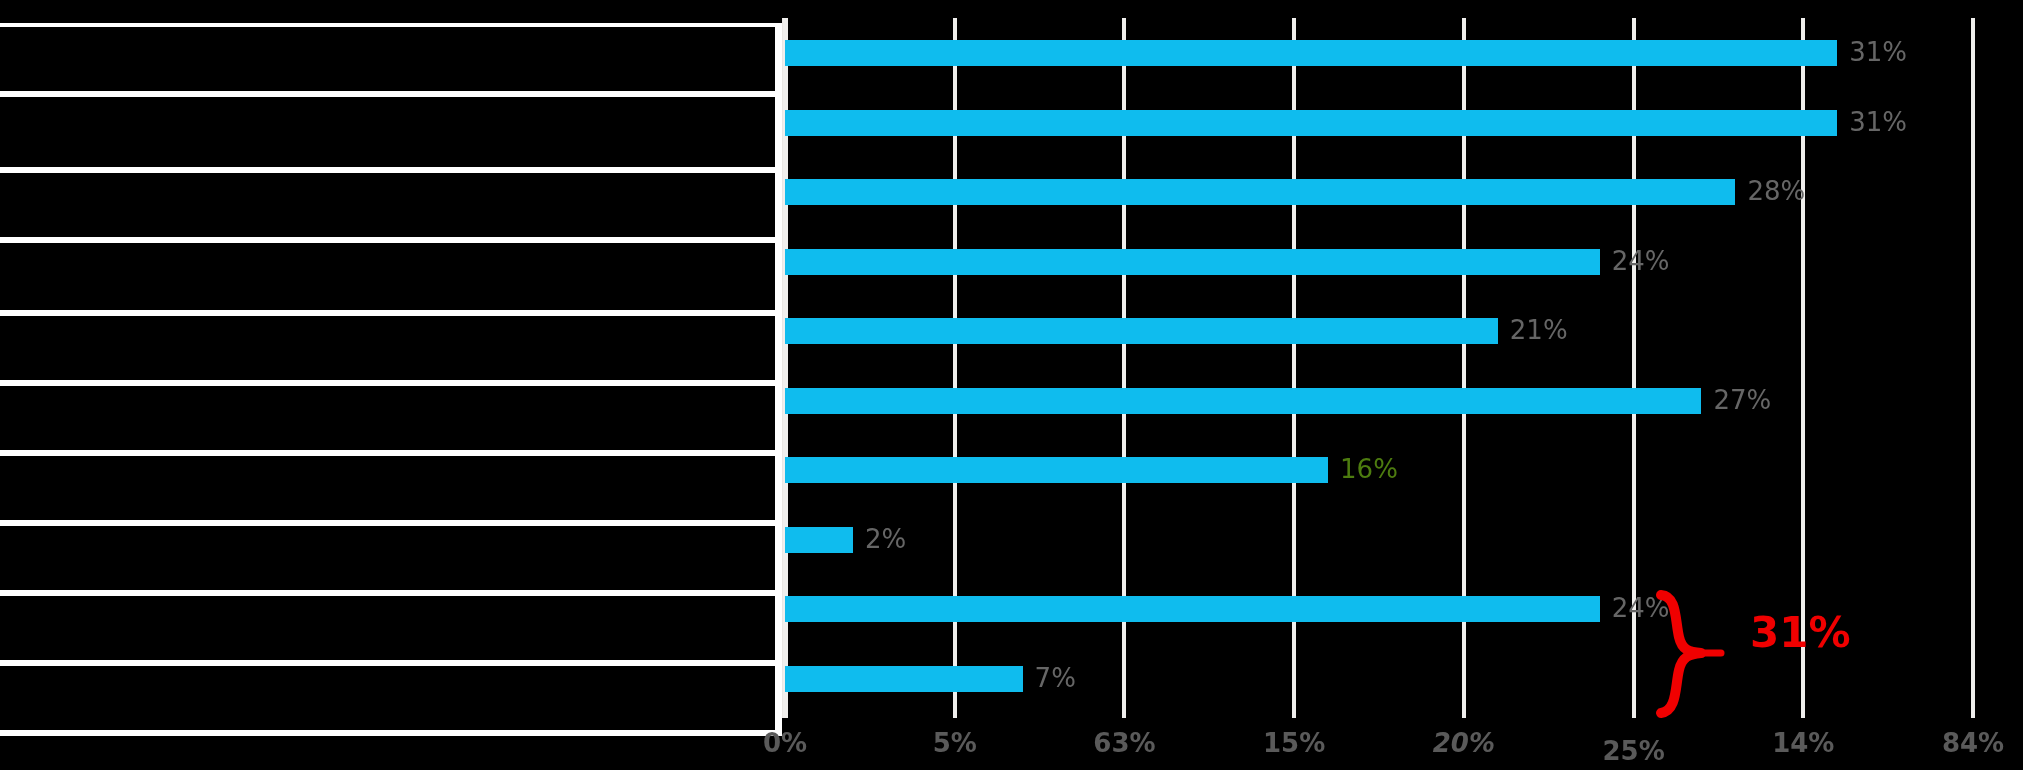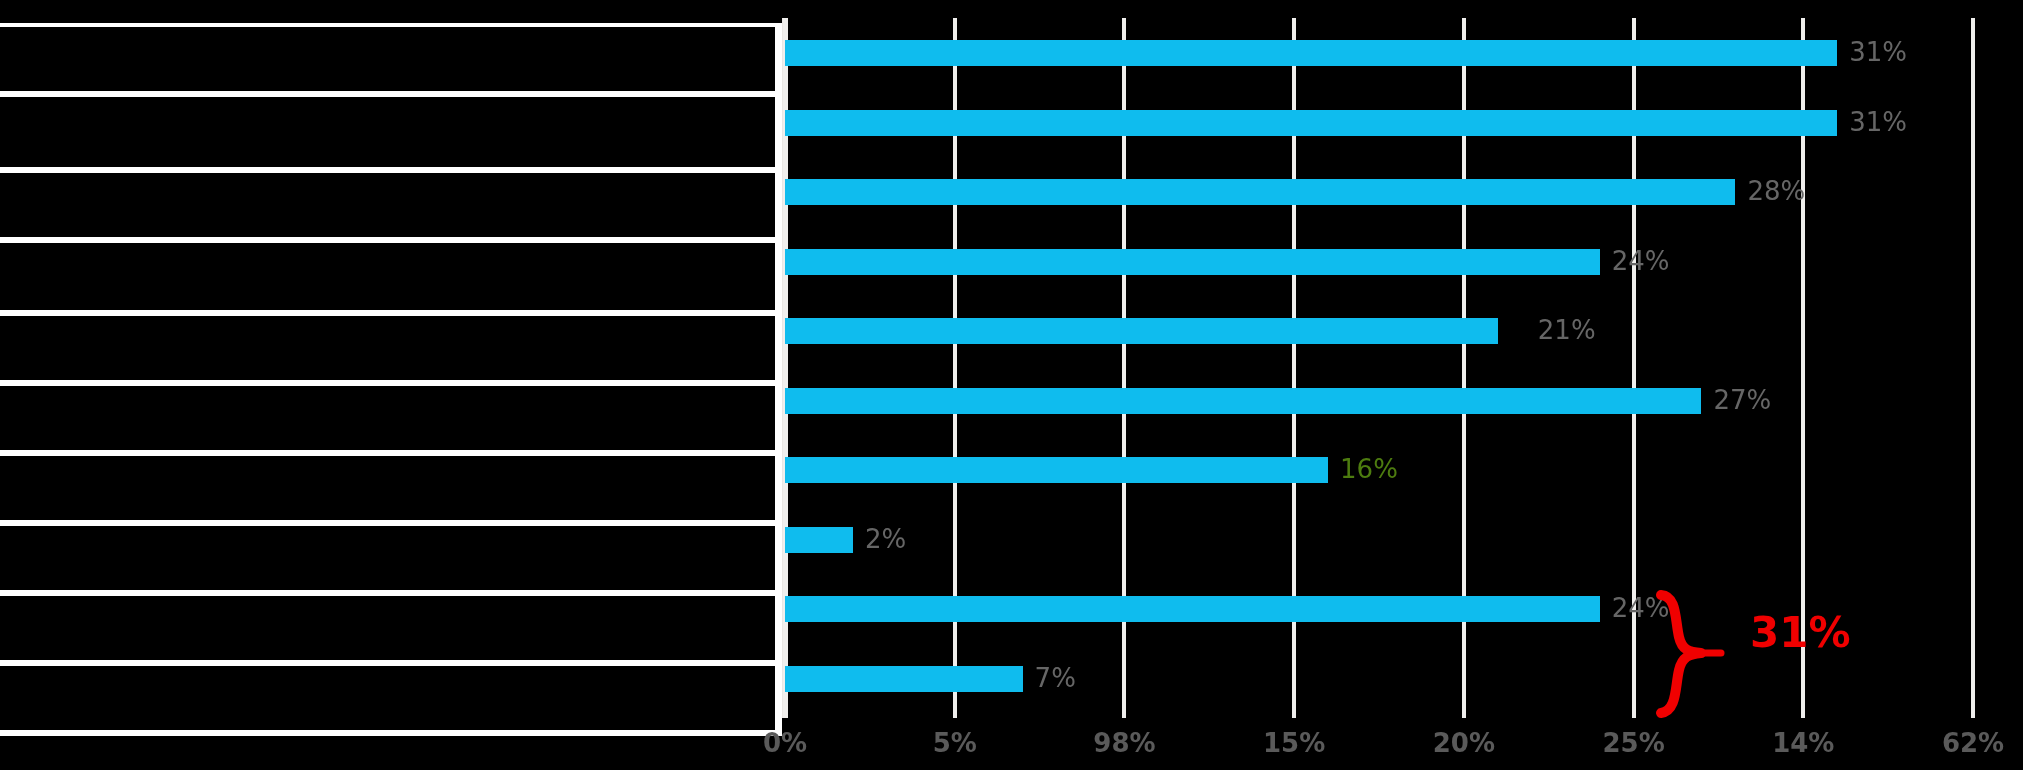--- a/index.html
+++ b/index.html
@@ -158,21 +158,21 @@
         <div class="bar-row" style="top: 157px; width: 1241px;">
           <div class="bar" style="left: 3px; width: 950.4px; background: rgb(15, 188, 238);"></div>
           <div class="bar-value" style="left: 965.4px; color: rgb(102, 102, 102);">28%</div>
         </div>
         <div class="bar-row" style="top: 226.5px; width: 1241px;">
           <div class="bar" style="left: 3px; width: 814.629px; background: rgb(15, 188, 238);"></div>
           <div class="bar-value" style="left: 829.629px; color: rgb(102, 102, 102);">24%</div>
         </div>
         <div class="bar-row" style="top: 296px; width: 1241px;">
           <div class="bar" style="left: 3px; width: 712.8px; background: rgb(15, 188, 238);"></div>
-          <div class="bar-value" style="left: 727.8px; color: rgb(102, 102, 102); margin-left: 28px;">21%</div>
+          <div class="bar-value" style="left: 727.8px; color: rgb(102, 102, 102);">21%</div>
         </div>
         <div class="bar-row" style="top: 365.5px; width: 1332px;">
           <div class="bar" style="left: 3px; width: 916.457px; background: rgb(15, 188, 238);"></div>
           <div class="bar-value" style="left: 931.457px; color: rgb(102, 102, 102);">27%</div>
         </div>
         <div class="bar-row" style="top: 435px; width: 1241px;">
           <div class="bar" style="left: 3px; width: 543.086px; background: rgb(15, 188, 238);"></div>
           <div class="bar-value" style="left: 558.086px; color: #4d7c0f;">16%</div>
         </div>
         <div class="bar-row" style="top: 504.5px; width: 1241px;">
@@ -184,26 +184,26 @@
           <div class="bar-value" style="left: 829.629px; color: rgb(102, 102, 102);">24%</div>
         </div>
         <div class="bar-row" style="top: 643.5px; width: 1241px;">
           <div class="bar" style="left: 3px; width: 237.6px; background: rgb(15, 188, 238);"></div>
           <div class="bar-value" style="left: 252.6px; color: rgb(102, 102, 102);">7%</div>
         </div>
       </div>
     <div id="xticks">
         <div class="xtick" style="left: 3px;">0%</div>
         <div class="xtick" style="left: 172.714px;">5%</div>
-        <div class="xtick" style="left: 342.429px;">98%</div>
+        <div class="xtick" style="left: 342.429px;">63%</div>
         <div class="xtick" style="left: 512.143px; text-align: center;">15%</div>
-        <div class="xtick" style="left: 681.857px;">20%</div>
-        <div class="xtick" style="left: 851.571px;">25%</div>
+        <div class="xtick" style="left: 681.857px; font-style: italic;">20%</div>
+        <div class="xtick" style="left: 851.571px; margin-top: 8px;">25%</div>
         <div class="xtick" style="left: 1021.29px;">14%</div>
-        <div class="xtick" style="left: 1191px;">62%</div>
+        <div class="xtick" style="left: 1191px;">84%</div>
       </div>
   </div>
 
   <svg class="annot-brace" viewBox="0 0 70 130" xmlns="http://www.w3.org/2000/svg">
     <path d="M6 5 C 22 6, 20 30, 24 47 C 27 60, 34 62, 46 63 C 34 64, 27 67, 24 80 C 20 97, 22 121, 6 123" stroke="#f00000" stroke-width="10" fill="none" stroke-linecap="round" stroke-linejoin="round"></path>
     <path d="M46 63 L 66 63" stroke="#f00000" stroke-width="7" fill="none" stroke-linecap="round"></path>
   </svg>
   <div class="annot-value">31%</div>
 
 </div>

